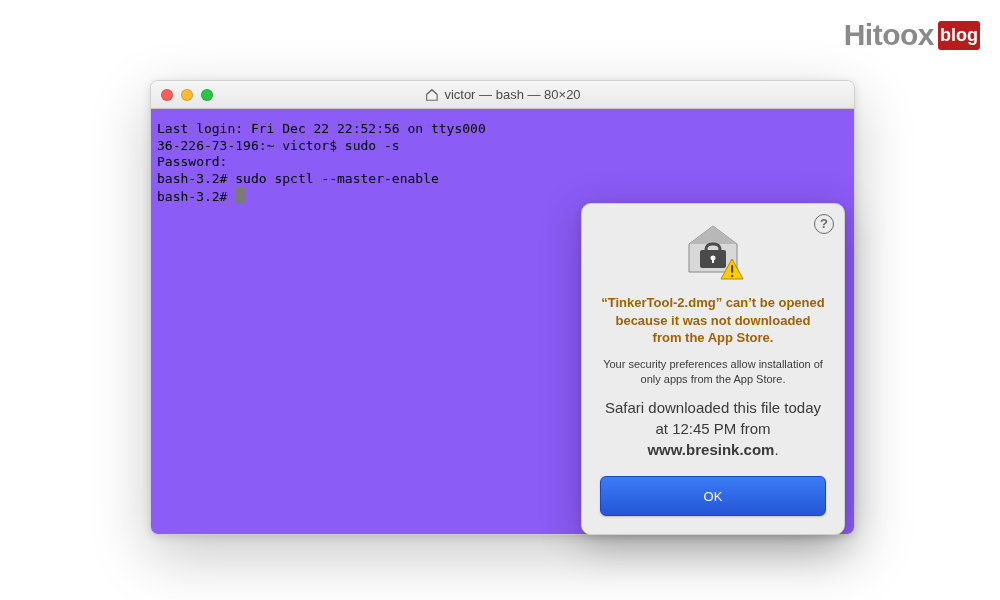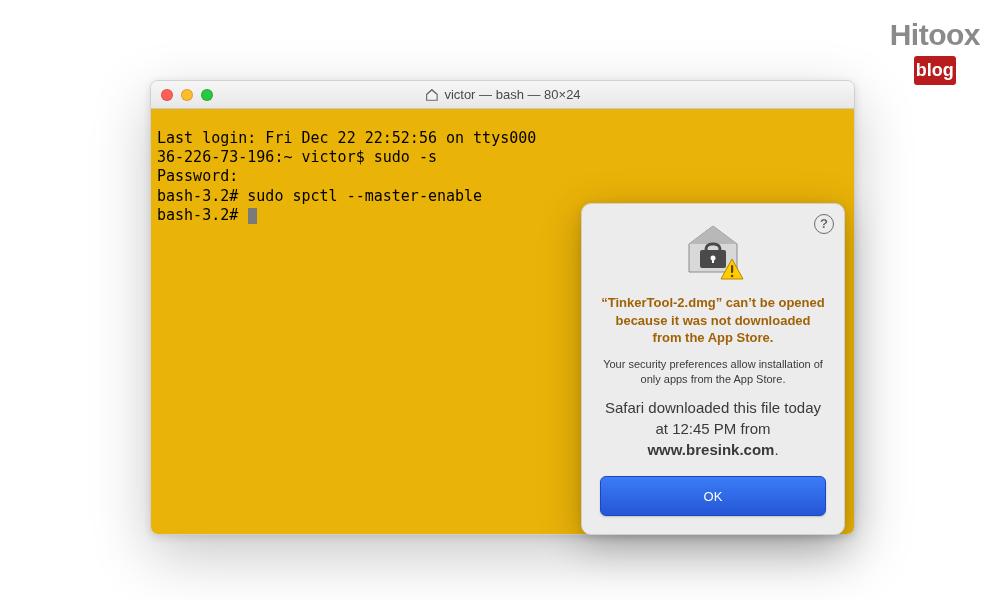--- a/index.html
+++ b/index.html
@@ -12,21 +12,20 @@
       overflow: hidden;
     }
     .watermark {
       position: absolute;
       top: 18px;
       right: 20px;
       display: flex;
       align-items: center;
       gap: 4px;
       z-index: 100;
-      flex-direction: column;
     }
     .watermark-text {
       font-size: 30px;
       font-weight: 700;
       color: #8a8a8a;
       letter-spacing: -0.5px;
     }
     .watermark-badge {
       background: #b91c1c;
       color: #fff;
@@ -77,24 +76,24 @@
       transform: translateX(-50%);
       display: flex;
       align-items: center;
       gap: 6px;
       color: #4a4a4a;
       font-size: 13px;
     }
     .home-ico svg { display: block; }
     .terminal-body {
       flex: 1;
-      background: #eab308;
-      padding: 20px 6px;
+      background: #8b5cf6;
+      padding: 12px 6px;
       font-family: "Menlo", "Monaco", "Consolas", monospace;
-      font-size: 15px;
+      font-size: 13px;
       line-height: 1.28;
       color: #000;
       white-space: pre;
     }
     .cursor-block {
       display: inline-block;
       width: 9px;
       height: 16px;
       background: #7a7a7a;
       vertical-align: text-bottom;
@@ -181,21 +180,21 @@
       <div class="traffic-light tl-yellow"></div>
       <div class="traffic-light tl-green"></div>
     </div>
     <div class="title-center">
       <span class="home-ico">
         <svg width="14" height="14" viewBox="0 0 24 24" fill="none" stroke="#6b6b6b" stroke-width="2">
           <path d="M3 11 L12 3 L21 11 V21 H3 Z" fill="#f2f2f2"></path>
           <path d="M3 11 L12 3 L21 11"></path>
         </svg>
       </span>
-      <span>victor — bash — 80×24</span>
+      <span>victor — bash — 80×20</span>
     </div>
   </div>
   <div class="terminal-body"><span>Last login: Fri Dec 22 22:52:56 on ttys000</span>
 <span>36-226-73-196:~ victor$ sudo -s</span>
 <span>Password:</span>
 <span>bash-3.2# sudo spctl --master-enable</span>
 <span>bash-3.2# </span><span class="cursor-block"></span></div>
 </div>
 
 <div class="alert">

